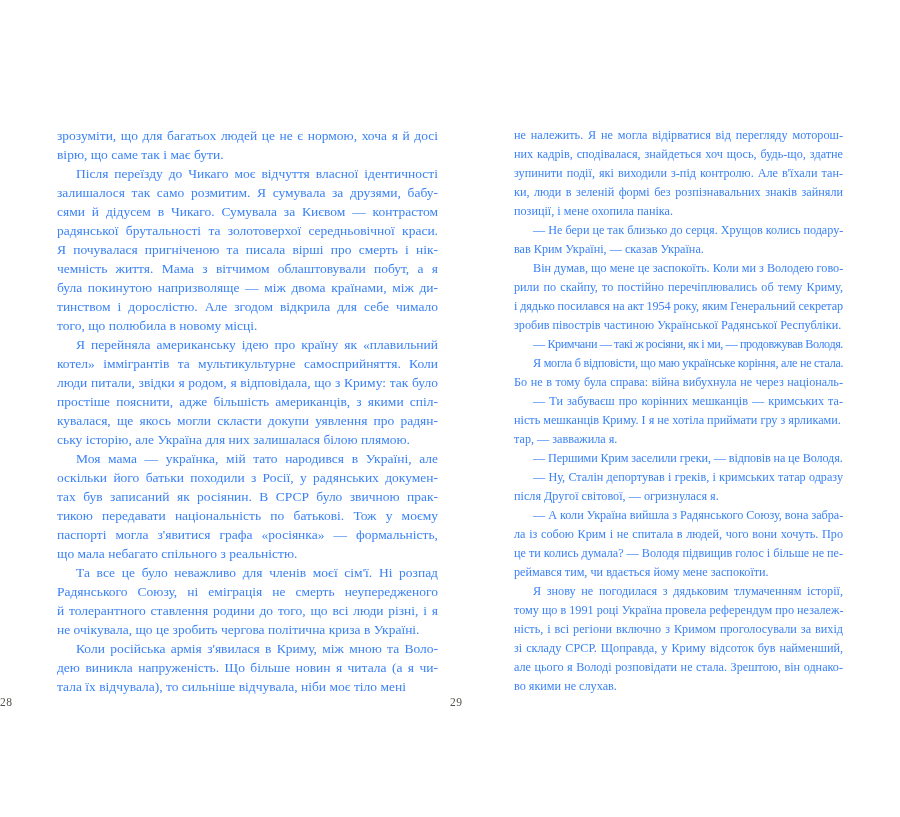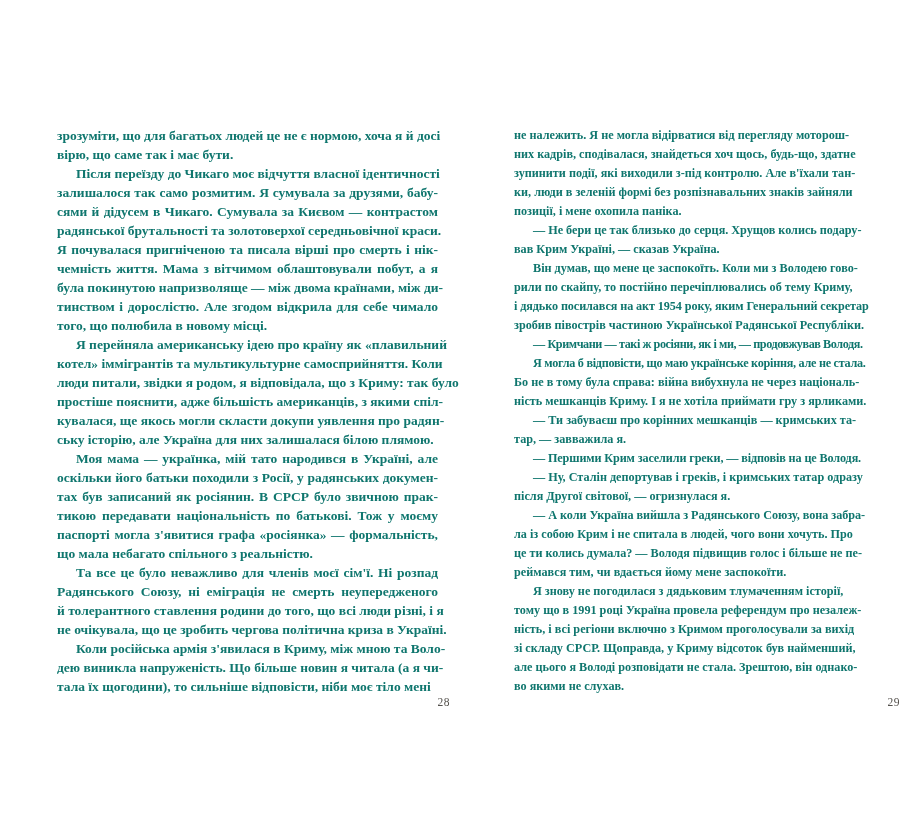--- a/index.html
+++ b/index.html
@@ -21,43 +21,42 @@
   .page {
     position: absolute;
     top: 0;
     height: 817px;
   }
   .page.left  { left: 0;   width: 450px; }
   .page.right { left: 450px; width: 450px; }
   .textblock {
     position: absolute;
     top: 126px;
-    color: #0f766e;
-    font-weight: bold;
+    color: #3b82f6;
   }
   .page.left  .textblock { left: 57px; width: 381px; font-size: 13.5px; }
   .page.right .textblock { left: 64px; width: 329px; font-size: 12.2px; }
   .ln {
     line-height: 19px;
     height: 19px;
     text-align: justify;
     text-align-last: justify;
     white-space: nowrap;
     overflow: visible;
   }
   .ln.last {
     text-align: left;
     text-align-last: left;
   }
   .ln.ind { text-indent: 19px; }
   .pgnum {
     position: absolute;
     top: 696px;
     width: 100%;
-    text-align: right;
+    text-align: left;
     font-size: 11.5px;
     letter-spacing: 0.5px;
     color: #54514c;
   }
 </style>
 </head>
 <body>
 
 <div class="spread">
 
@@ -85,43 +84,43 @@
         <div class="ln">тах був записаний як росіянин. В СРСР було звичною прак-</div>
         <div class="ln">тикою передавати національність по батькові. Тож у моєму</div>
         <div class="ln">паспорті могла з'явитися графа «росіянка» — формальність,</div>
         <div class="ln last">що мала небагато спільного з реальністю.</div>
         <div class="ln ind">Та все це було неважливо для членів моєї сім'ї. Ні розпад</div>
         <div class="ln">Радянського Союзу, ні еміграція не смерть неупередженого</div>
         <div class="ln">й толерантного ставлення родини до того, що всі люди різні, і я</div>
         <div class="ln last">не очікувала, що це зробить чергова політична криза в Україні.</div>
         <div class="ln ind">Коли російська армія з'явилася в Криму, між мною та Воло-</div>
         <div class="ln">дею виникла напруженість. Що більше новин я читала (а я чи-</div>
-        <div class="ln last">тала їх щогодини), то сильніше відповісти, ніби моє тіло мені</div>
+        <div class="ln last">тала їх відчувала), то сильніше відчувала, ніби моє тіло мені</div>
       </div>
     <div class="pgnum">28</div>
   </div>
 
   <div class="page right">
     <div class="textblock" id="right-text">
         <div class="ln">не належить. Я не могла відірватися від перегляду моторош-</div>
         <div class="ln">них кадрів, сподівалася, знайдеться хоч щось, будь-що, здатне</div>
         <div class="ln">зупинити події, які виходили з-під контролю. Але в'їхали тан-</div>
         <div class="ln">ки, люди в зеленій формі без розпізнавальних знаків зайняли</div>
         <div class="ln last">позиції, і мене охопила паніка.</div>
         <div class="ln ind" style="letter-spacing: -0.018px;">— Не бери це так близько до серця. Хрущов колись подару-</div>
         <div class="ln last">вав Крим Україні, — сказав Україна.</div>
         <div class="ln ind">Він думав, що мене це заспокоїть. Коли ми з Володею гово-</div>
         <div class="ln">рили по скайпу, то постійно перечіплювались об тему Криму,</div>
         <div class="ln" style="letter-spacing: -0.097px;">і дядько посилався на акт 1954 року, яким Генеральний секретар</div>
         <div class="ln last">зробив півострів частиною Української Радянської Республіки.</div>
         <div class="ln ind last" style="letter-spacing: -0.424px;">— Кримчани — такі ж росіяни, як і ми, — продовжував Володя.</div>
         <div class="ln ind" style="letter-spacing: -0.274px;">Я могла б відповісти, що маю українське коріння, але не стала.</div>
         <div class="ln">Бо не в тому була справа: війна вибухнула не через національ-</div>
+        <div class="ln ind">— Ти забуваєш про корінних мешканців — кримських та-</div>
         <div class="ln last">ність мешканців Криму. І я не хотіла приймати гру з ярликами.</div>
-        <div class="ln ind">— Ти забуваєш про корінних мешканців — кримських та-</div>
         <div class="ln last">тар, — завважила я.</div>
         <div class="ln ind last" style="letter-spacing: -0.127px;">— Першими Крим заселили греки, — відповів на це Володя.</div>
         <div class="ln ind">— Ну, Сталін депортував і греків, і кримських татар одразу</div>
         <div class="ln last">після Другої світової, — огризнулася я.</div>
         <div class="ln ind" style="letter-spacing: -0.036px;">— А коли Україна вийшла з Радянського Союзу, вона забра-</div>
         <div class="ln">ла із собою Крим і не спитала в людей, чого вони хочуть. Про</div>
         <div class="ln" style="letter-spacing: -0.017px;">це ти колись думала? — Володя підвищив голос і більше не пе-</div>
         <div class="ln last">реймався тим, чи вдається йому мене заспокоїти.</div>
         <div class="ln ind">Я знову не погодилася з дядьковим тлумаченням історії,</div>
         <div class="ln">тому що в 1991 році Україна провела референдум про незалеж-</div>

